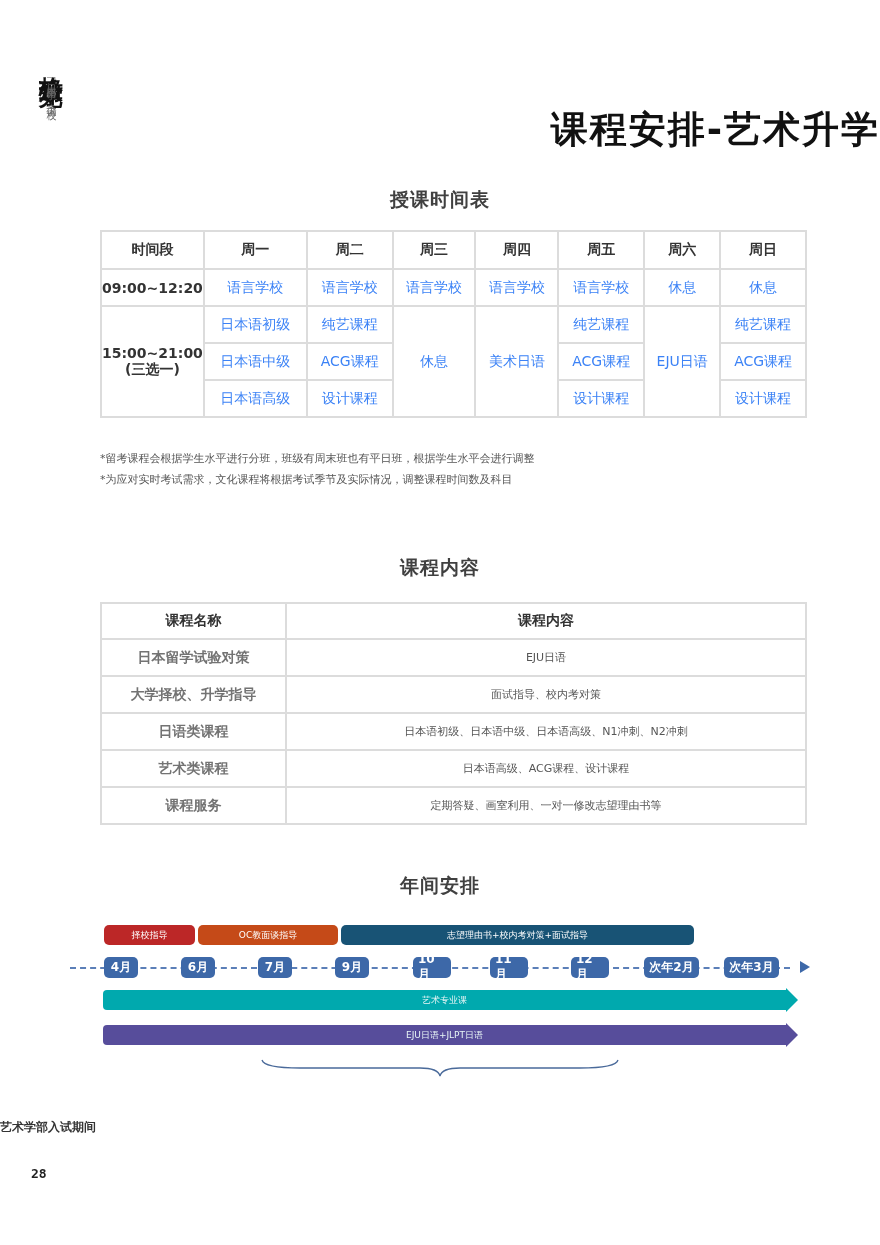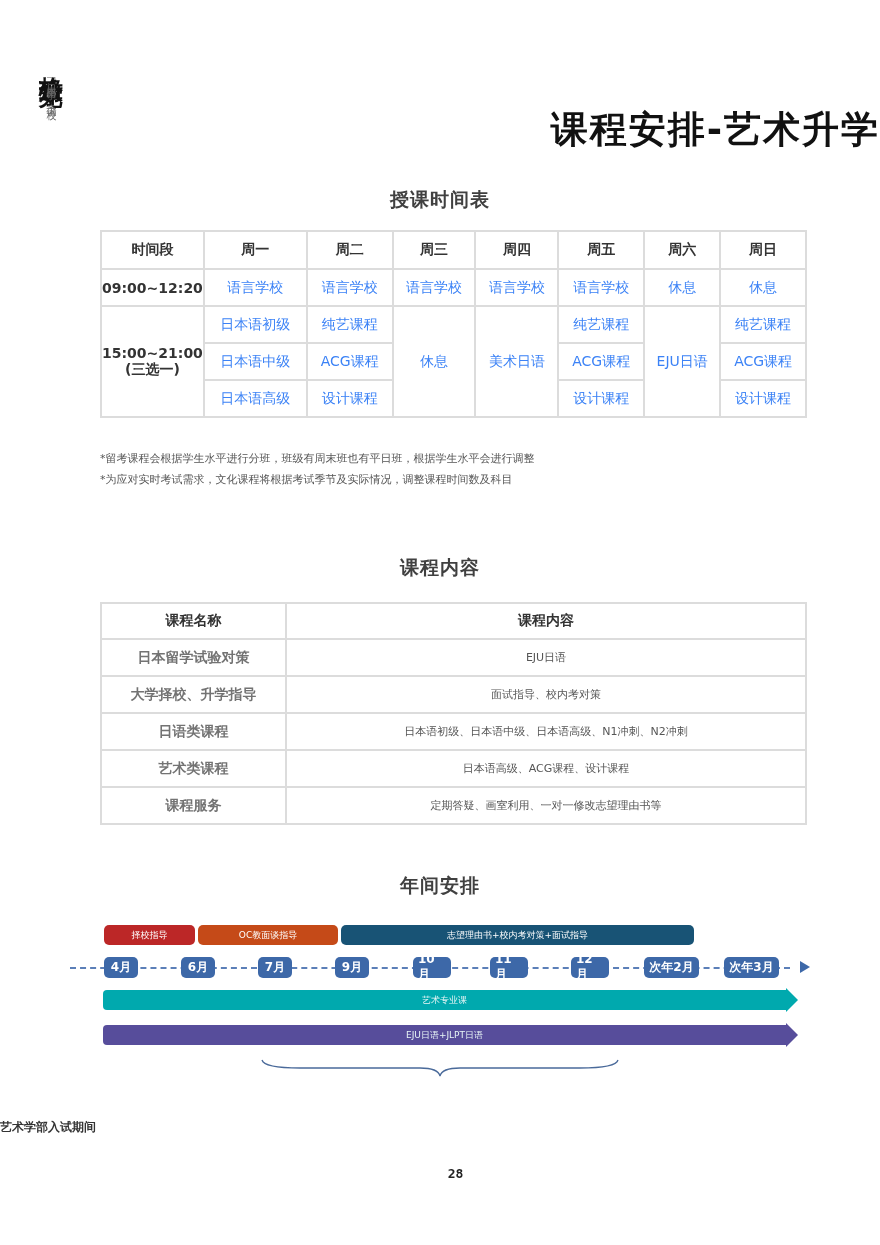--- a/index.html
+++ b/index.html
@@ -43,21 +43,21 @@
               border-top: 6px solid transparent; border-bottom: 6px solid transparent; border-left: 10px solid #3d68a8; }
   .month { position: absolute; top: 957px; height: 21px; background: #3d68a8; color: #fff; border-radius: 5px;
            font-size: 12px; font-weight: bold; display: flex; align-items: center; justify-content: center; padding: 0 5px; }
   .band { position: absolute; left: 103px; height: 20px; color: #e8f6f6; font-size: 9px;
           display: flex; align-items: center; justify-content: center; border-radius: 4px 0 0 4px; }
   .band-head { position: absolute; width: 0; height: 0; border-top: 12px solid transparent;
                border-bottom: 12px solid transparent; }
   .brace { position: absolute; left: 260px; top: 1058px; width: 360px; height: 20px; }
   .brace-label { position: absolute; left: 0; right: 0; top: 1087px; text-align: left;
                  font-size: 12px; font-weight: 900; color: #333; margin-top: 32px; }
-  .page-num { position: absolute; left: 0; right: 0; top: 1166px; text-align: center;
+  .page-num { position: absolute; left: 0; right: 0; top: 1166px; 
               font-size: 13px; font-weight: 900; color: #222; font-family: "DejaVu Sans Mono", monospace; margin-left: 31px; }
 </style>
 </head>
 <body>
 
 <div class="brand">
   <div class="brand-name">格致学苑</div>
   <div class="brand-sub">「日本留学の予備校」</div>
 </div>
 

